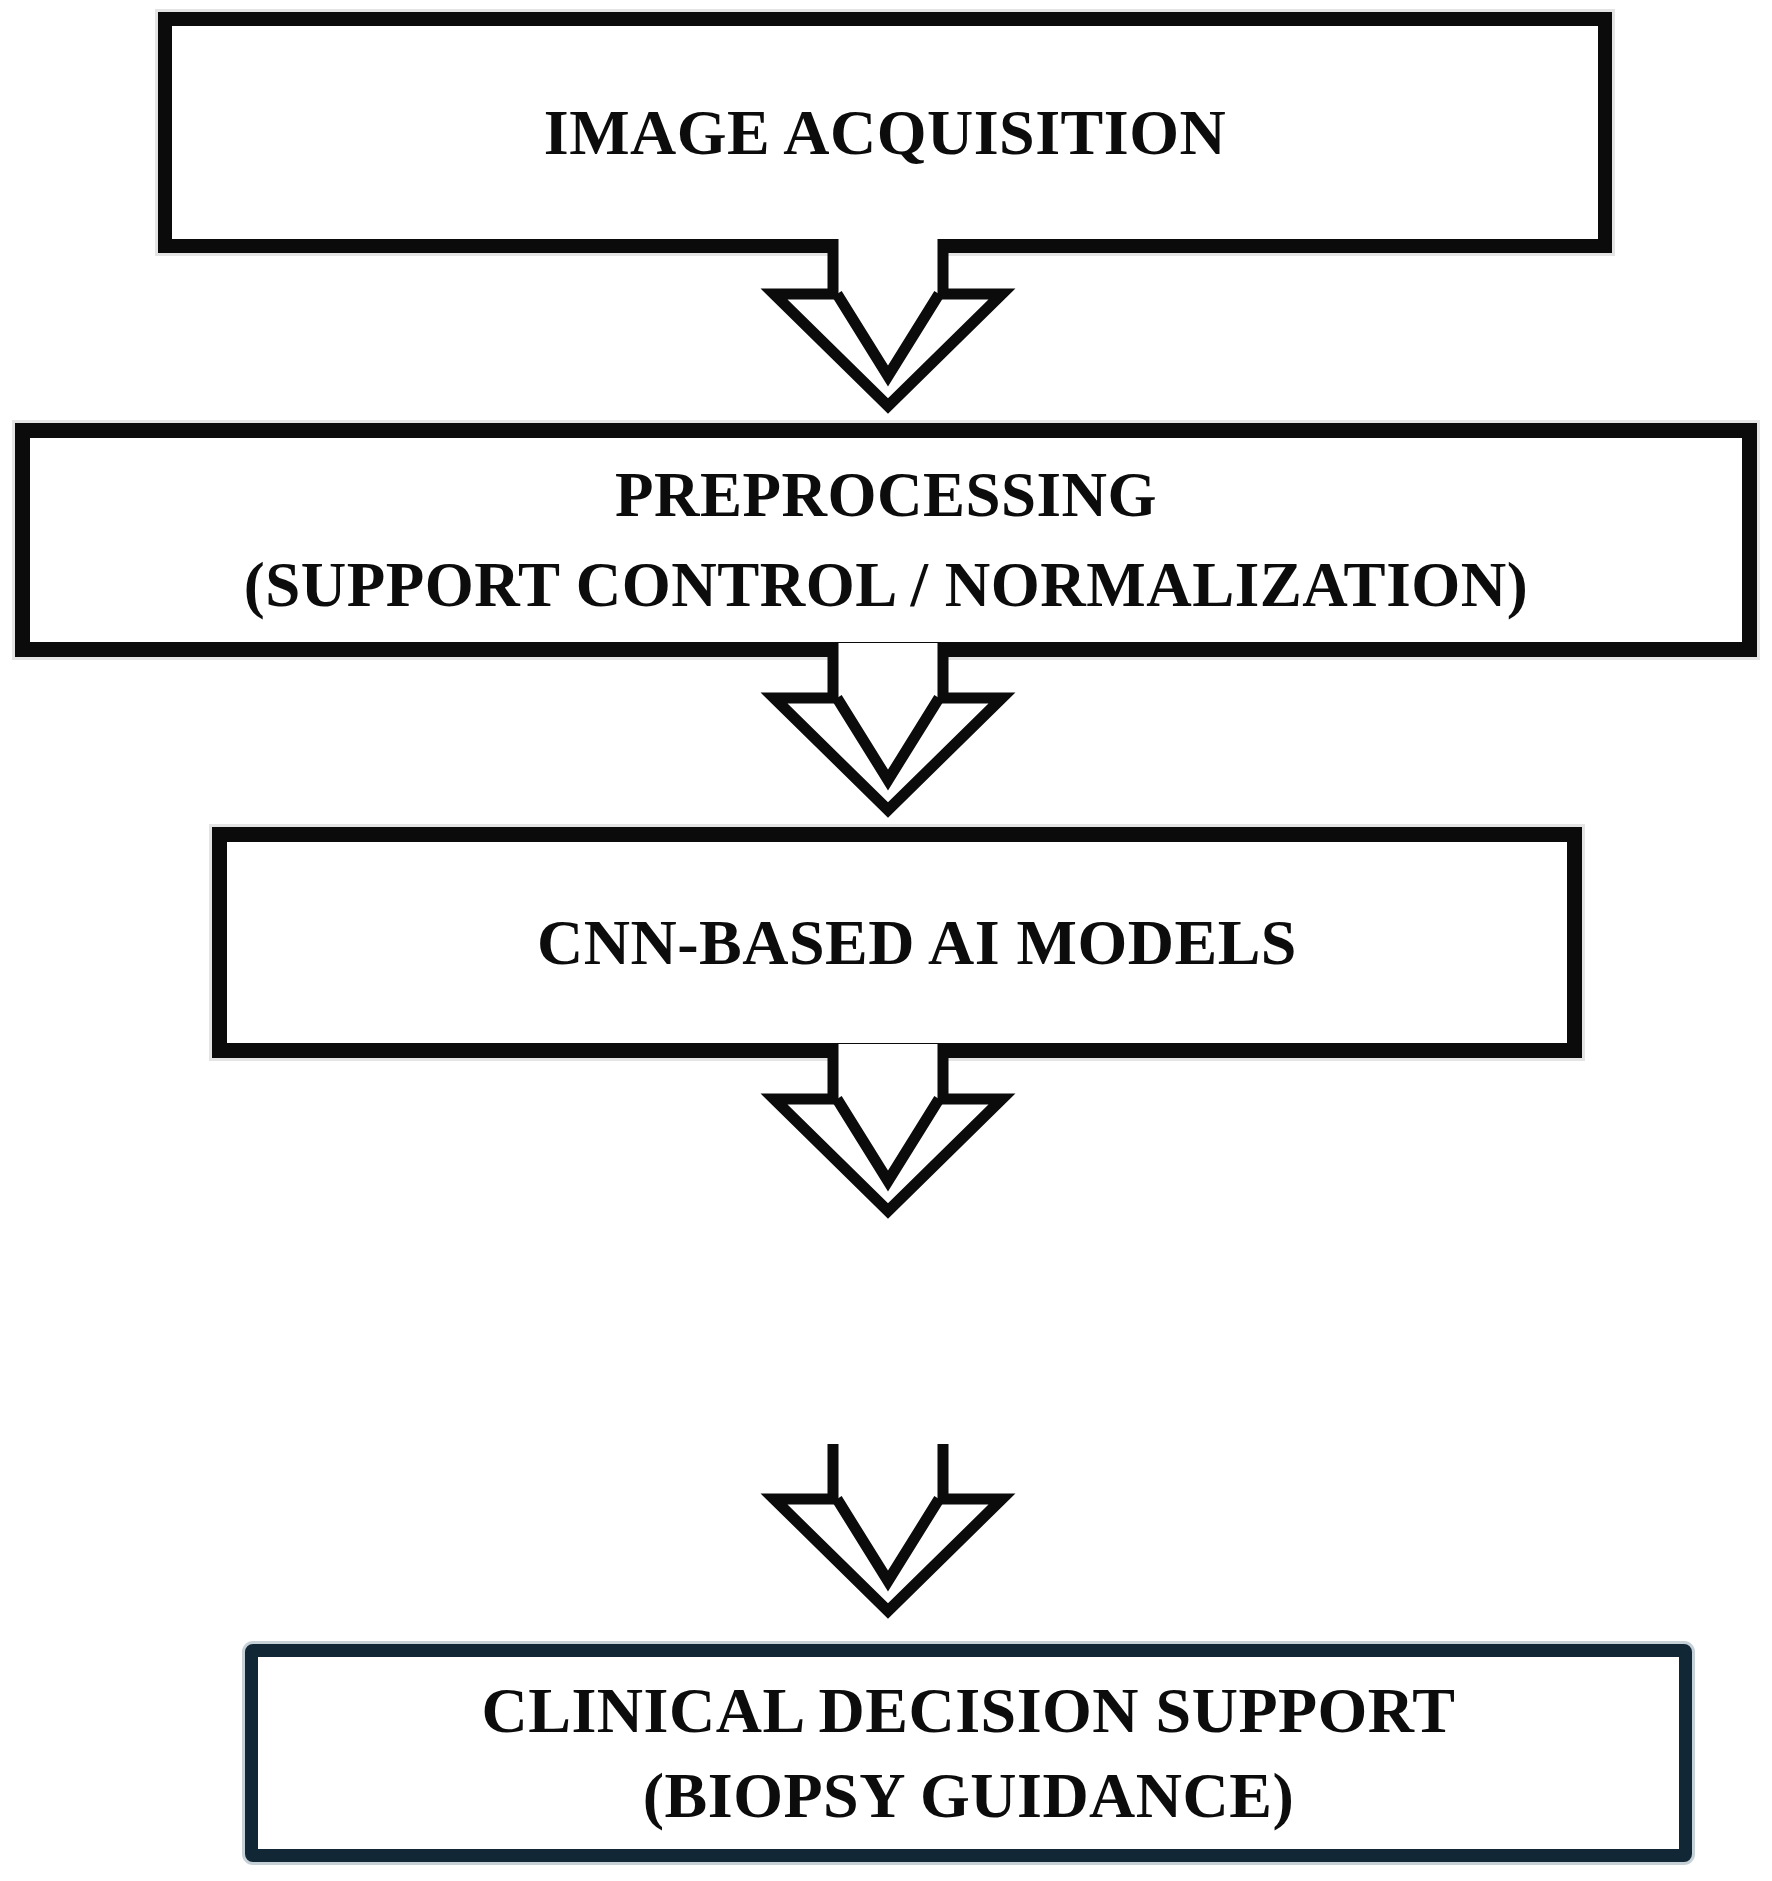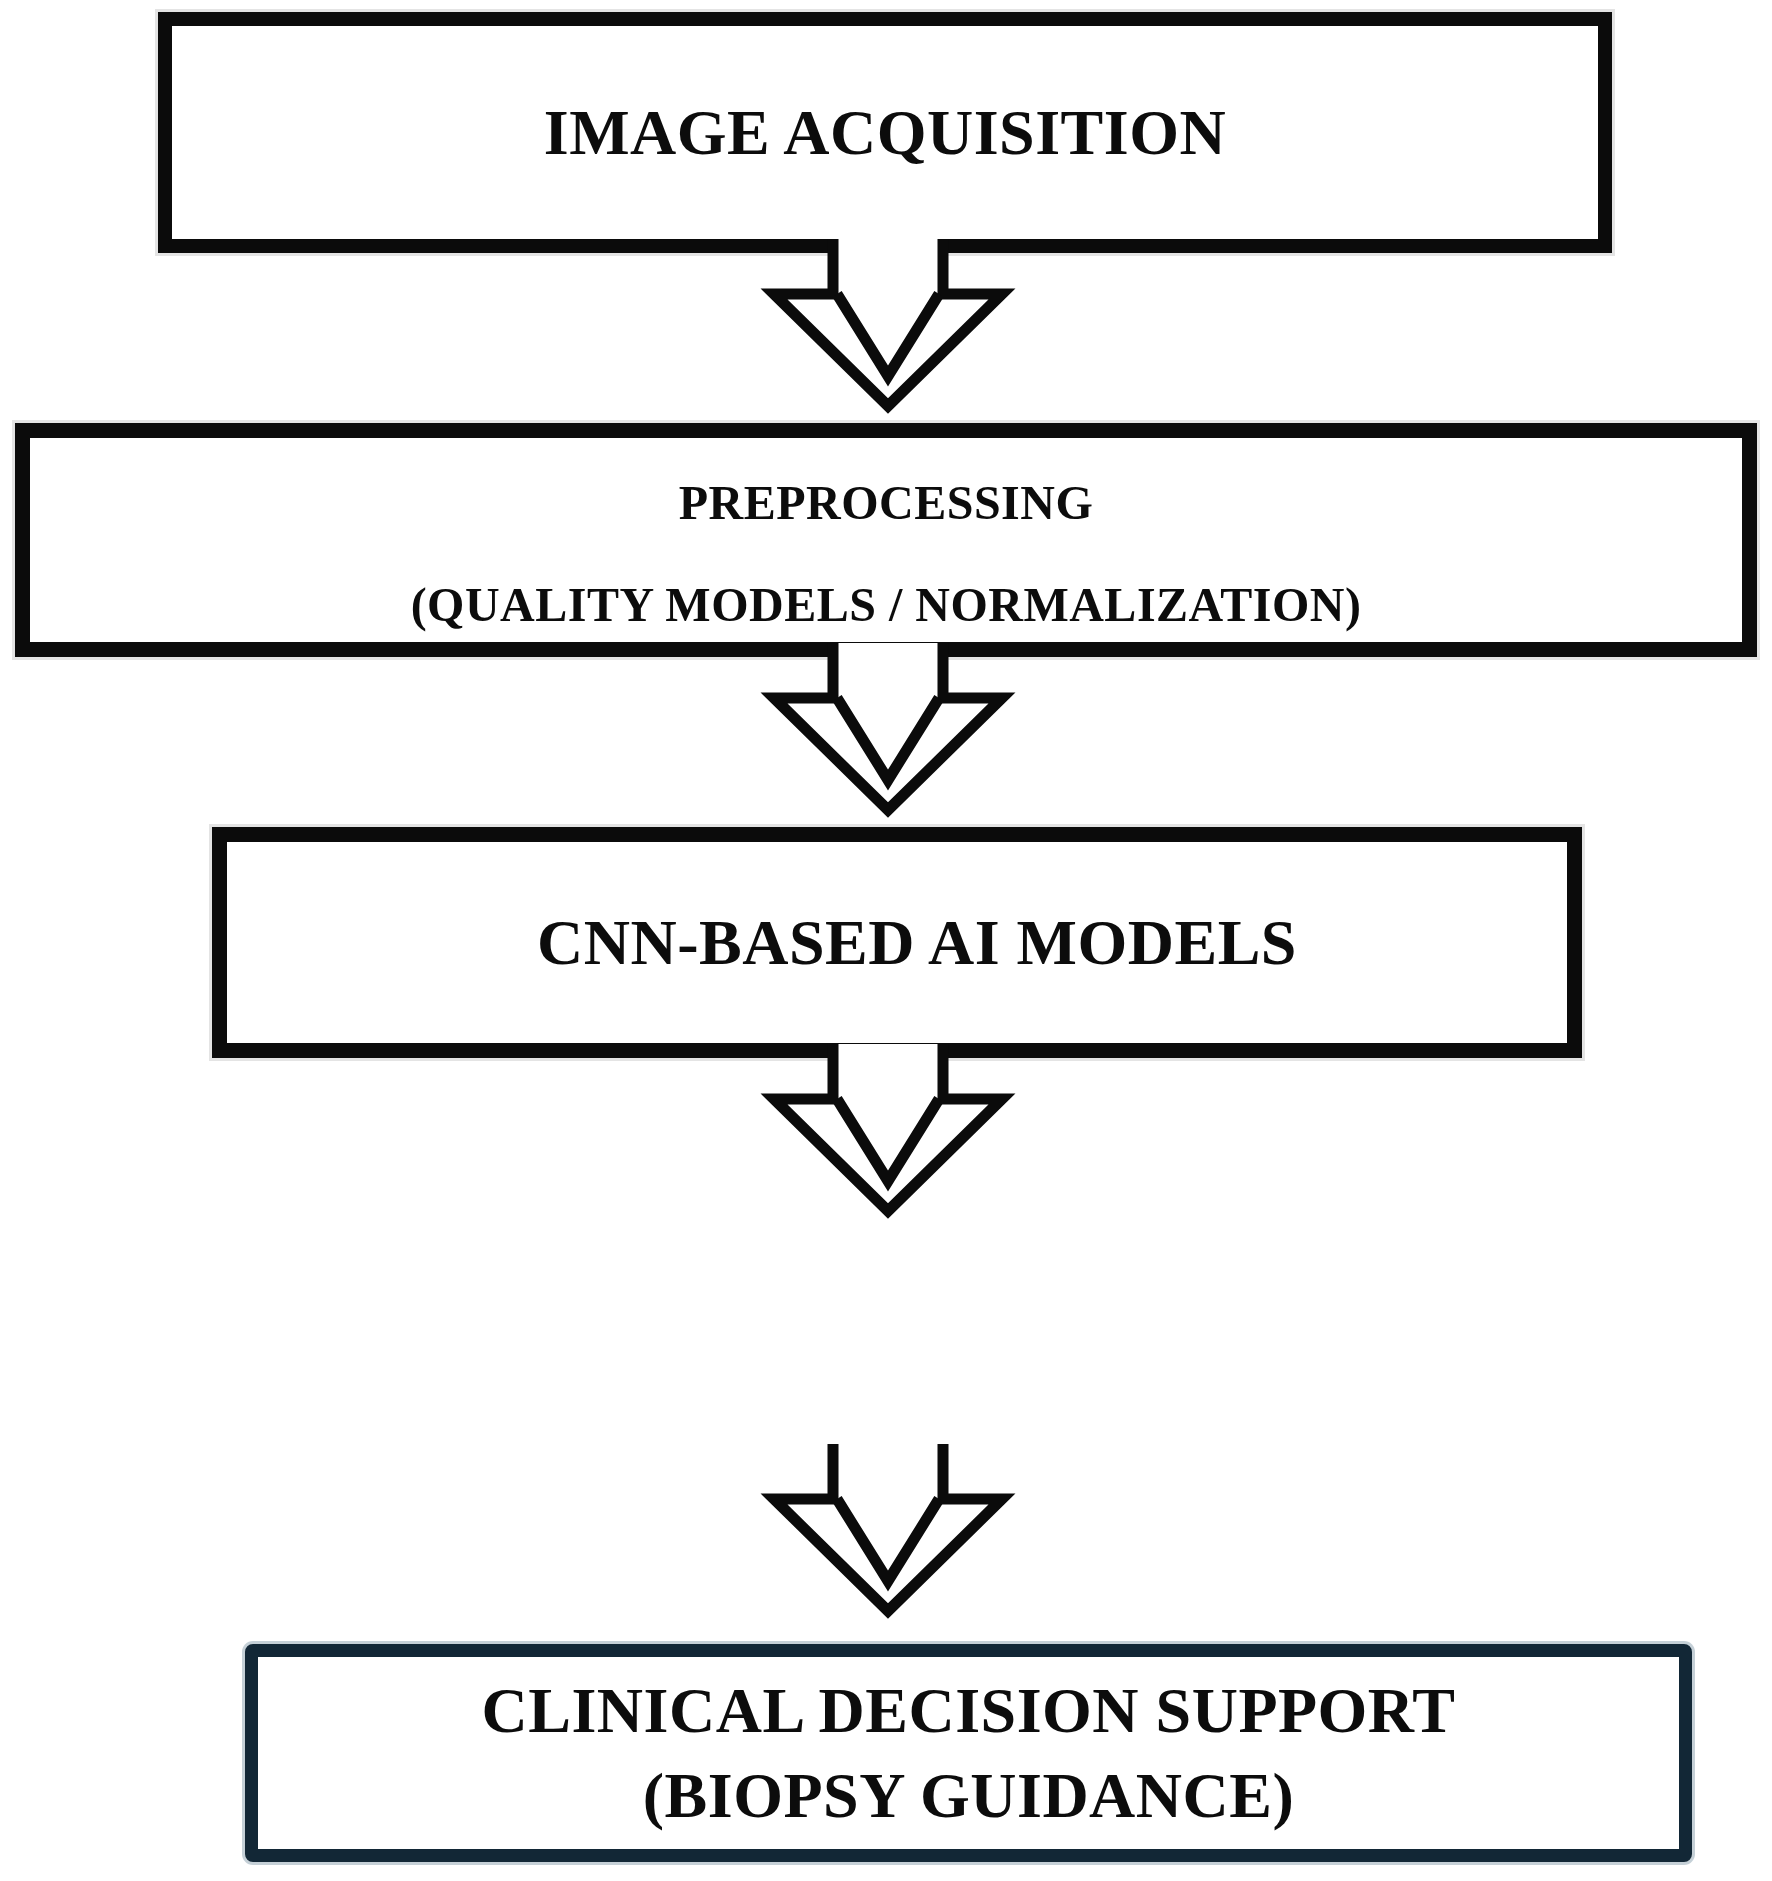--- a/index.html
+++ b/index.html
@@ -32,21 +32,21 @@
     display: block;
     font-weight: 700;
     font-size: 64px;
     line-height: 1.05;
     letter-spacing: 0.5px;
     color: #0c0c0c;
     white-space: nowrap;
   }
   #box-1 { left: 158px;  top: 12px;   width: 1454px; height: 241px; }
   #box-2 { left: 15px;   top: 423px;  width: 1742px; height: 234px; border-width: 15px; }
-  #box-2 .line { font-size: 48px; margin-top: 28px; }
+  #box-2 .line { font-size: 63px; }
   #box-3 { left: 212px;  top: 827px;  width: 1370px; height: 231px; border-width: 15px; padding-left: 40px; }
   #box-4 { left: 212px;  top: 1223px; width: 1370px; height: 235px; border-width: 15px; }
   #box-4 .line { font-size: 62px; }
   #box-5 {
     left: 245px; top: 1644px; width: 1447px; height: 218px;
     border-width: 13px;
     border-radius: 8px;
     box-shadow: 0 0 0 3px rgba(90,120,140,0.35);
     gap: 18px;
   }
@@ -77,21 +77,21 @@
     <span class="line">IMAGE ACQUISITION</span>
   </div>
 
   <svg class="flow-arrow" id="arrow-1" viewBox="0 0 240 174" aria-hidden="true">
     <path d="M 65,1 L 65,56 L 6,56 L 120,168 L 234,56 L 175,56 L 175,1"></path>
     <path d="M 69,56 L 120,138 L 171,56"></path>
   </svg>
 
   <div class="box" id="box-2">
     <span class="line">PREPROCESSING</span>
-    <span class="line">(QUALITY MODELS / NORMALIZATION)</span>
+    <span class="line">(SUPPORT CONTROL / NORMALIZATION)</span>
   </div>
 
   <svg class="flow-arrow" id="arrow-2" viewBox="0 0 240 174" aria-hidden="true">
     <path d="M 65,1 L 65,56 L 6,56 L 120,168 L 234,56 L 175,56 L 175,1"></path>
     <path d="M 69,56 L 120,138 L 171,56"></path>
   </svg>
 
   <div class="box" id="box-3">
     <span class="line">CNN-BASED AI MODELS</span>
   </div>

